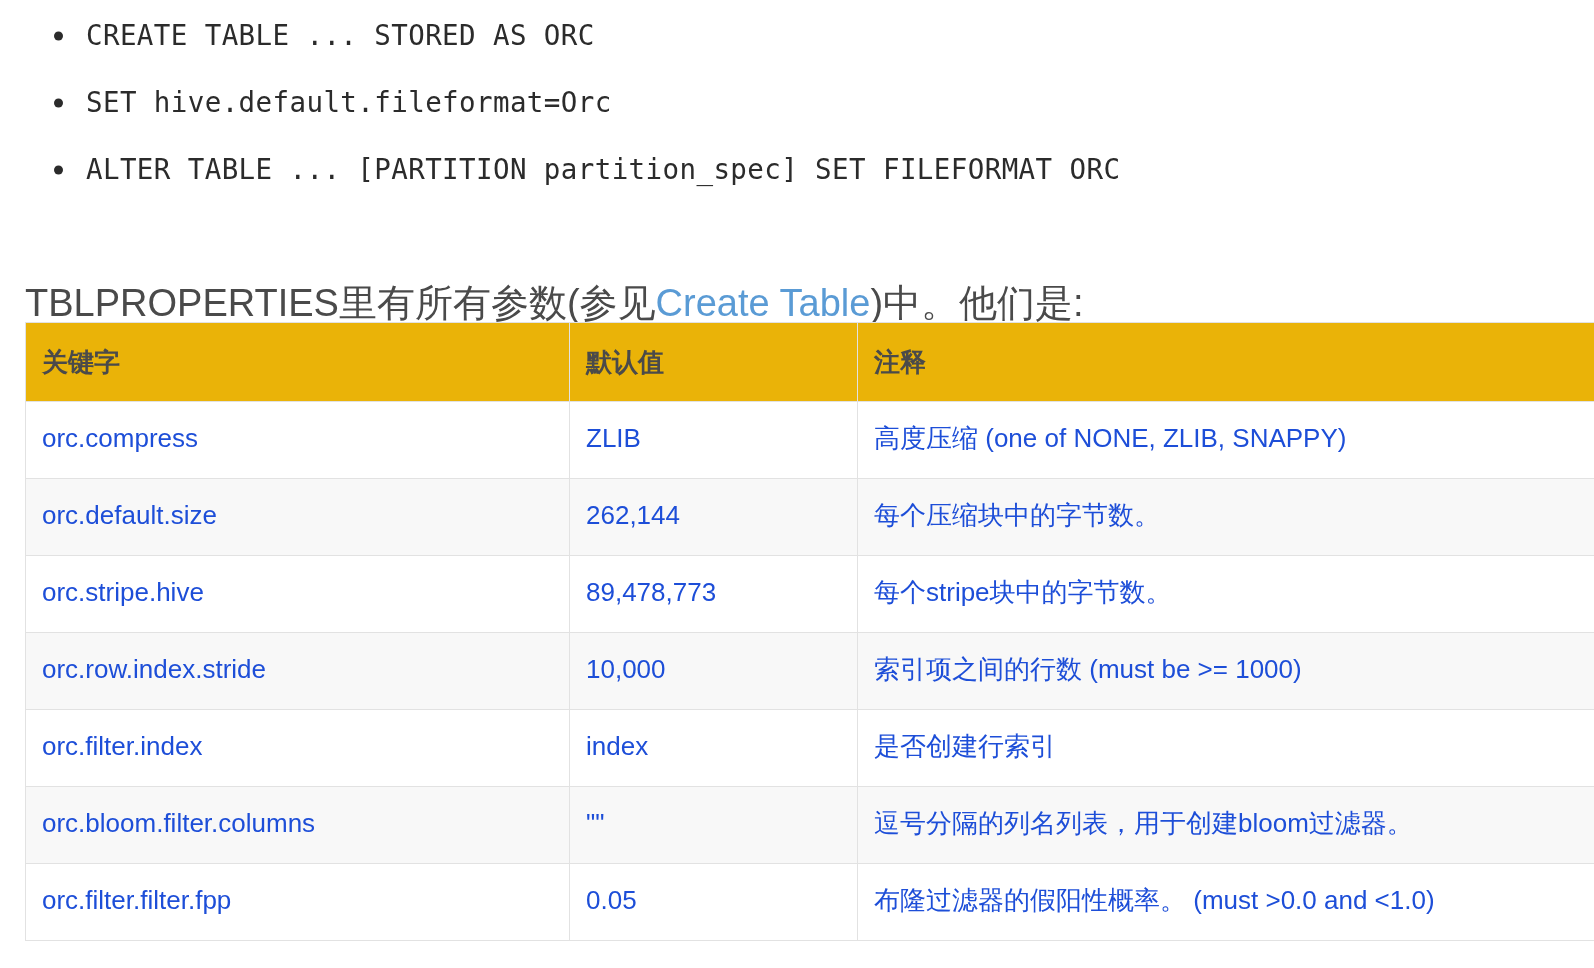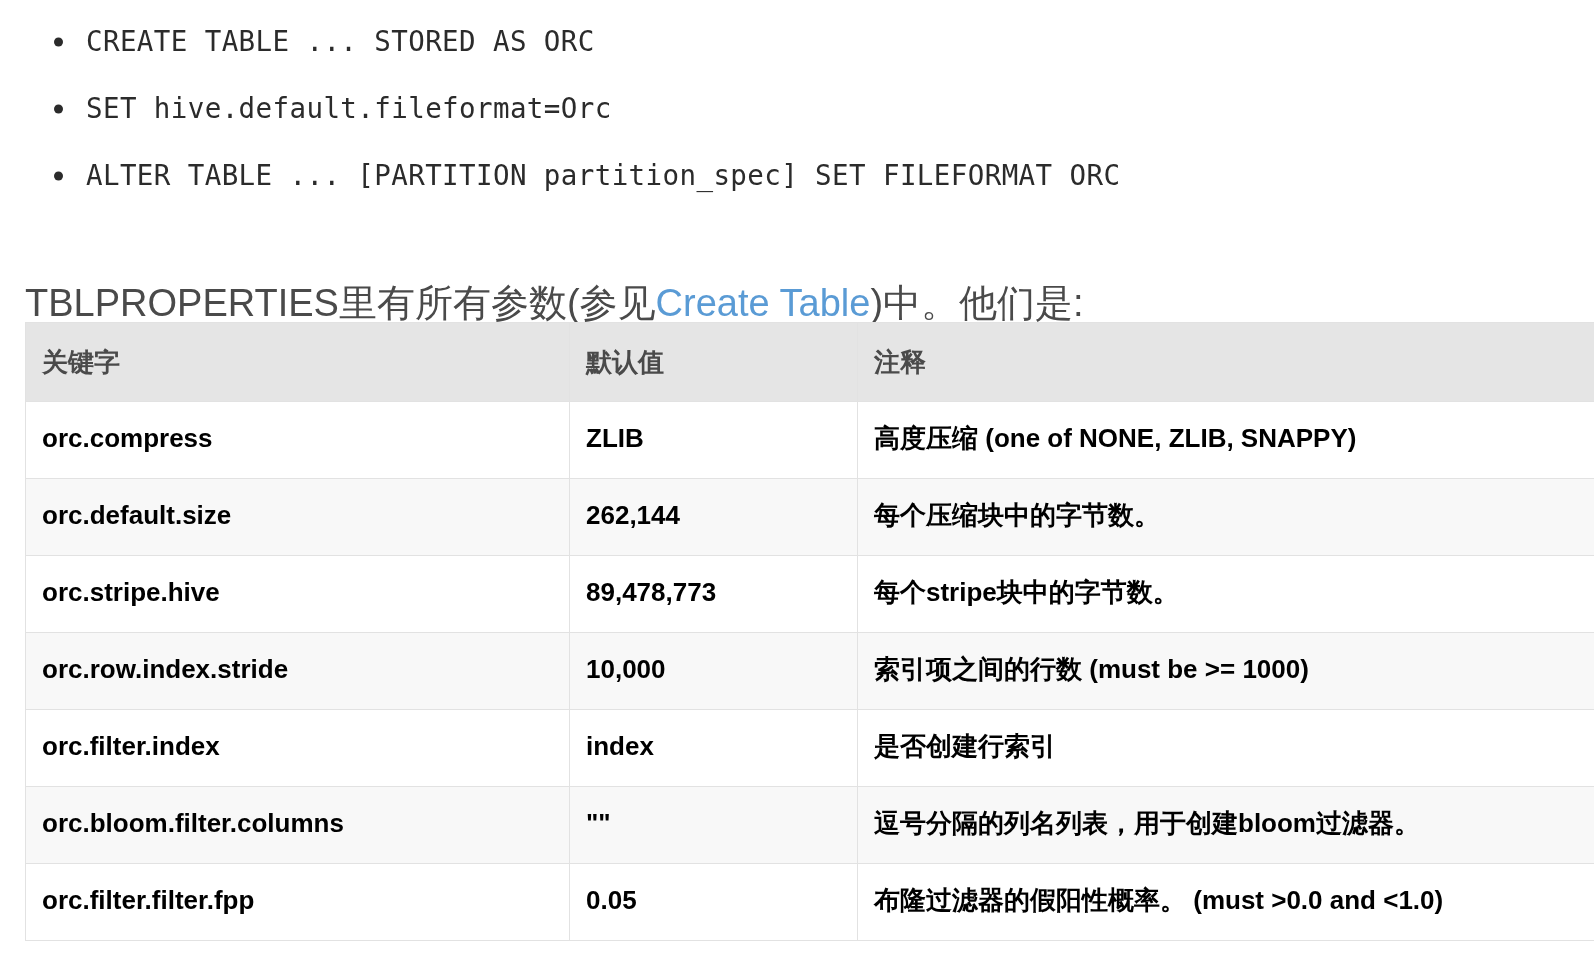--- a/index.html
+++ b/index.html
@@ -23,21 +23,21 @@
     box-sizing: border-box;
     overflow: hidden;
   }
 
   
   .code-list {
     margin: 0;
     padding: 0;
     list-style: none;
     position: absolute;
-    top: 8px;
+    top: 2px;
     left: 0px;
     width: 1560px;
   }
   .code-list-item {
     position: relative;
     font-family: "DejaVu Sans Mono", "Liberation Mono", monospace;
     font-size: 27.5px;
     line-height: 67px;
     letter-spacing: 0.4px;
     color: #2b2b2b;
@@ -91,27 +91,27 @@
   table.props-table col.c-def   { width: 288px; }
   table.props-table col.c-note  { width: 788px; }
 
   table.props-table th,
   table.props-table td {
     border: 1px solid #e2e2e2;
     padding: 0 16px;
     height: 76px;
     text-align: left;
     vertical-align: middle;
-    font-weight: 700;
-    color: #000000;
+    font-weight: 400;
+    color: #1d4ed8;
     white-space: nowrap;
     overflow: hidden;
   }
   table.props-table thead th {
-    background: #e5e5e5;
+    background: #eab308;
     font-weight: 700;
     color: #4a4a4a;
     height: 78px;
   }
   table.props-table tbody tr:nth-child(even) td {
     background: #f8f8f8;
   }
   table.props-table tbody tr:nth-child(odd) td {
     background: #ffffff;
   }

